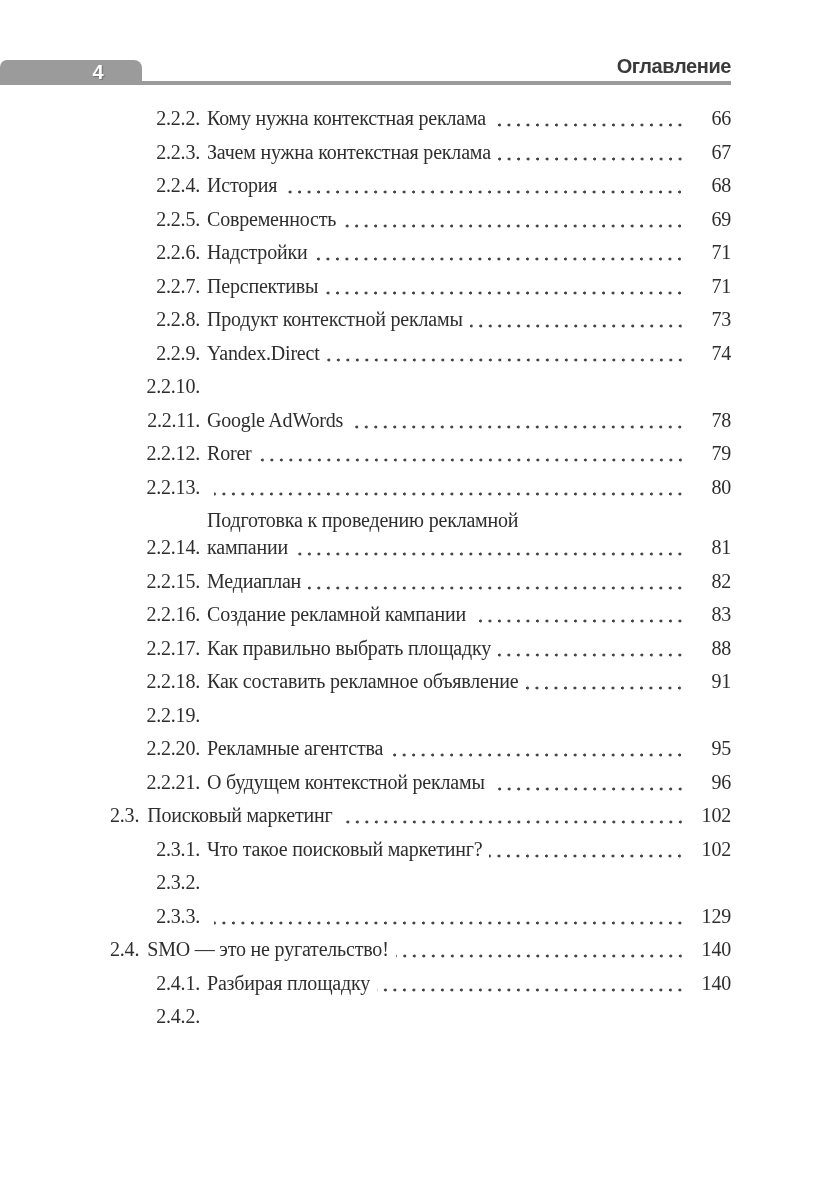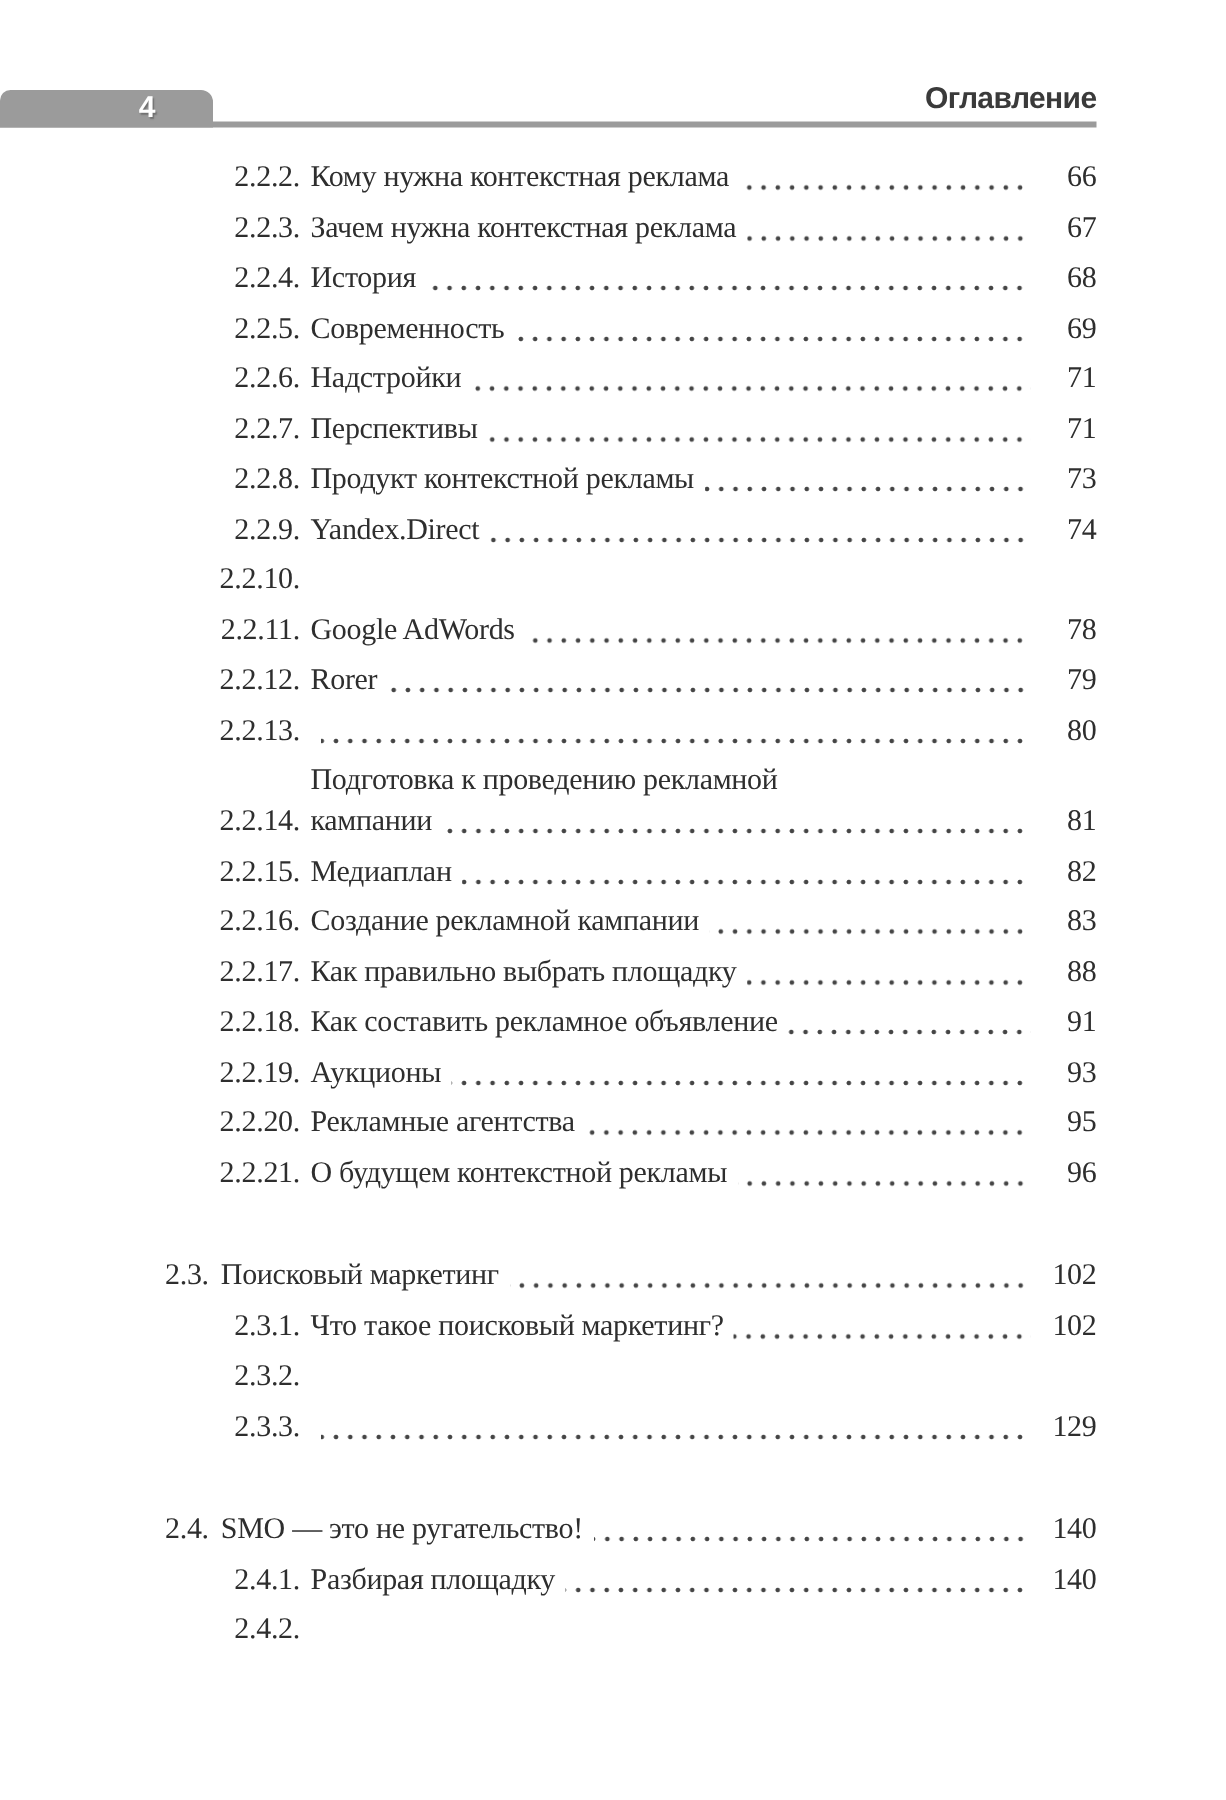--- a/index.html
+++ b/index.html
@@ -69,21 +69,21 @@
   .entry {
     display: flex;
     align-items: flex-end;
     font-size: 20px;
     line-height: 27px;
     letter-spacing: -0.2px;
     margin-bottom: 6.5px;
   }
   .entry .num { flex: 0 0 auto; white-space: nowrap; }
   .lvl3 .num { width: 90px; text-align: right; margin-right: 7px; }
-  .lvl2 .num { margin-right: 8px; margin-top: 35px; }
+  .lvl2 .num { margin-right: 8px; }
   .entry .body { flex: 1 1 auto; min-width: 0; }
   .entry .line { display: flex; align-items: baseline; }
   .entry .label { flex: 0 1 auto; white-space: nowrap; }
   .leader {
     flex: 1 1 auto;
     min-width: 14px;
     margin-left: 7px;
     align-self: flex-end;
     height: 4px;
     margin-bottom: 5px;
@@ -273,27 +273,20 @@
         <div class="body">
           <div class="line">
             <span class="label">Как составить рекламное объявление</span>
             <span class="leader"></span>
             <span class="page-num">91</span>
           </div>
         </div>
       </div>
       <div class="entry lvl3">
         <span class="num">2.2.19.</span>
-        <div class="body">
-          <div class="line">
-            <span class="label">Аукционы</span>
-            <span class="leader"></span>
-            <span class="page-num">93</span>
-          </div>
-        </div>
       </div>
       <div class="entry lvl3">
         <span class="num">2.2.20.</span>
         <div class="body">
           <div class="line">
             <span class="label">Рекламные агентства</span>
             <span class="leader"></span>
             <span class="page-num">95</span>
           </div>
         </div>

